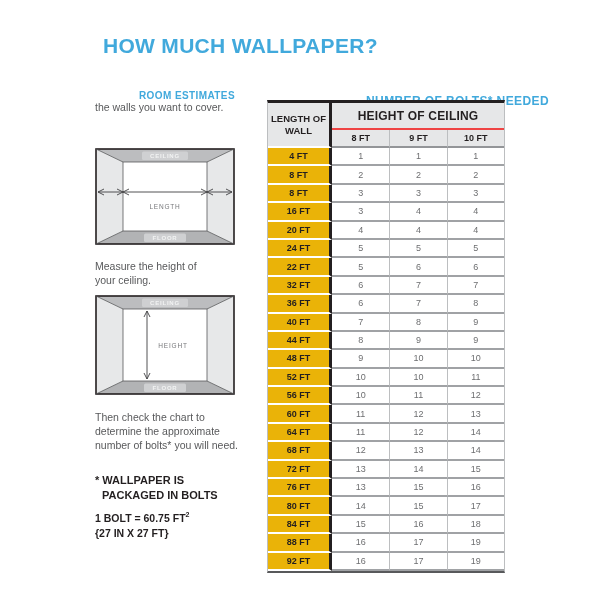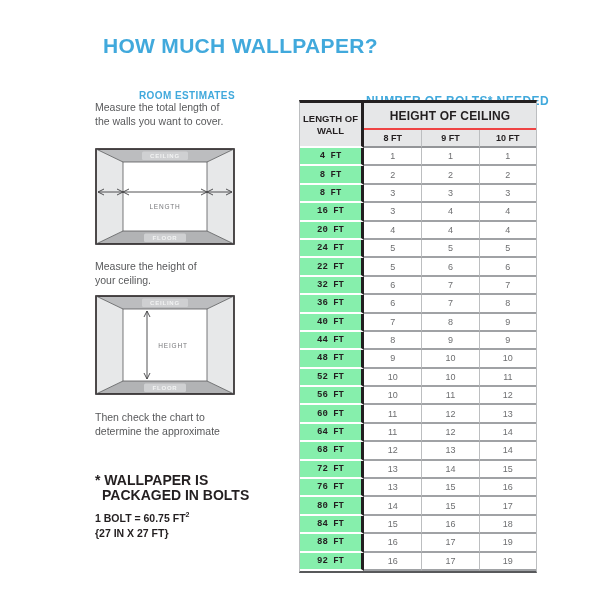--- a/index.html
+++ b/index.html
@@ -17,73 +17,71 @@
   }
   .room-estimates-heading { left:95px; top:82px; }
   .table-heading { left:267px; top:84px; width:238px; text-align:right; font-size:12px; }
   .body-text { position:absolute; left:95px; font-size:10.5px; color:#58595b; line-height:14px; }
   .step1 { top:100px; }
   .step2 { top:259px; }
   .step3 { top:410px; }
   .diagram { position:absolute; left:95px; }
   .diagram1 { top:148px; }
   .diagram2 { top:295px; }
-  .note-bolts { position:absolute; left:95px; top:473px; font-size:14px; font-weight:bold; color:#231f20; line-height:15px; }
+  .note-bolts { position:absolute; left:95px; top:473px; font-size:11px; font-weight:bold; color:#231f20; line-height:15px; }
   .note-bolts .indent { padding-left:7px; }
   .note-size { position:absolute; left:95px; top:507px; font-size:10.5px; font-weight:bold; color:#231f20; line-height:15px; }
   .note-size sup { font-size:7px; }
 
   
   table.bolts-table {
     position:absolute; left:267px; top:100px; width:238px;
     border-collapse:separate; border-spacing:0;
     border-top:3px solid #231f20;
     border-bottom:2px solid #58595b;
     border-left:1px solid #bcbec0;
     border-right:1px solid #bcbec0;
     table-layout:fixed;
-    margin-left:32px;
   }
   .bolts-table th, .bolts-table td { padding:0; text-align:center; vertical-align:middle; }
   .corner-cell {
     width:61px; background:#e6e7e8; border-right:3px solid #231f20; border-bottom:2px solid #ffffff;
     font-size:9.5px; font-weight:bold; color:#231f20; line-height:11.5px;
   }
   .group-header {
     background:#e6e7e8; border-bottom:2px solid #ef4444;
     font-size:12px; font-weight:bold; color:#231f20; height:25px; letter-spacing:0.2px;
   }
   .col-header {
     background:#e6e7e8; border-bottom:2px solid #939598;
     font-size:9px; font-weight:bold; color:#231f20; height:16px;
   }
   .col-header + .col-header { border-left:1px solid #bcbec0;text-align:center; }
   .rowlabel-cell {
-    background:#86efac; border-right:3px solid #231f20; border-bottom:2px solid #ffffff;
-    font-size:9px; font-weight:bold; color:#231f20; height:16.4px;font-family:Liberation Mono, monospace;
+    background:#eab308; border-right:3px solid #231f20; border-bottom:2px solid #ffffff;
+    font-size:9px; font-weight:bold; color:#231f20; height:16.4px;
   }
   .bolts-table td {
     background:#ffffff; border-bottom:2px solid #a0a2a5;
     font-size:9px; color:#6d6e70; height:16.4px;
   }
   .bolts-table td + td { border-left:1px solid #bcbec0; }
 
   
   .band-label { font-size:6px; fill:#f2f3f3; letter-spacing:0.8px; font-weight:bold; }
   .measure-label { font-size:6.5px; fill:#77787b; letter-spacing:0.8px; }
 </style>
 </head>
 <body>
 
 <h1 class="page-title">HOW MUCH WALLPAPER?</h1>
 
 <h2 class="section-heading room-estimates-heading">ROOM ESTIMATES</h2>
 
 <div class="body-text step1">
-  <div>Measure the total length of</div>
   <div>the walls you want to cover.</div>
 </div>
 
 <svg class="diagram diagram1" width="140" height="97" viewBox="0 0 140 97">
   <polygon points="1,1 139,1 112,14 28,14" fill="#bcbdbf"></polygon>
   <polygon points="1,96 139,96 112,83 28,83" fill="#b2b3b5"></polygon>
   <polygon points="1,1 28,14 28,83 1,96" fill="#e7e8e9"></polygon>
   <polygon points="139,1 112,14 112,83 139,96" fill="#e7e8e9"></polygon>
   <rect x="28" y="14" width="84" height="69" fill="#ffffff" stroke="#58595b" stroke-width="0.8"></rect>
   <rect x="1" y="1" width="138" height="95" fill="none" stroke="#231f20" stroke-width="1.6"></rect>
@@ -133,20 +131,21 @@
     <line x1="52" y1="16" x2="52" y2="84"></line>
     <polyline points="49,22 52,16 55,22"></polyline>
     <polyline points="49,78 52,84 55,78"></polyline>
   </g>
   <text x="78" y="53" text-anchor="middle" class="measure-label">HEIGHT</text>
 </svg>
 
 <div class="body-text step3">
   <div>Then check the chart to</div>
   <div>determine the approximate</div>
+  <div>number of bolts* you will need.</div>
 </div>
 
 <div class="note-bolts">
   <div>* WALLPAPER IS</div>
   <div class="indent">PACKAGED IN BOLTS</div>
 </div>
 
 <div class="note-size">
   <div><span>1 BOLT = 60.75 FT</span><sup>2</sup></div>
   <div>{27 IN X 27 FT}</div>

